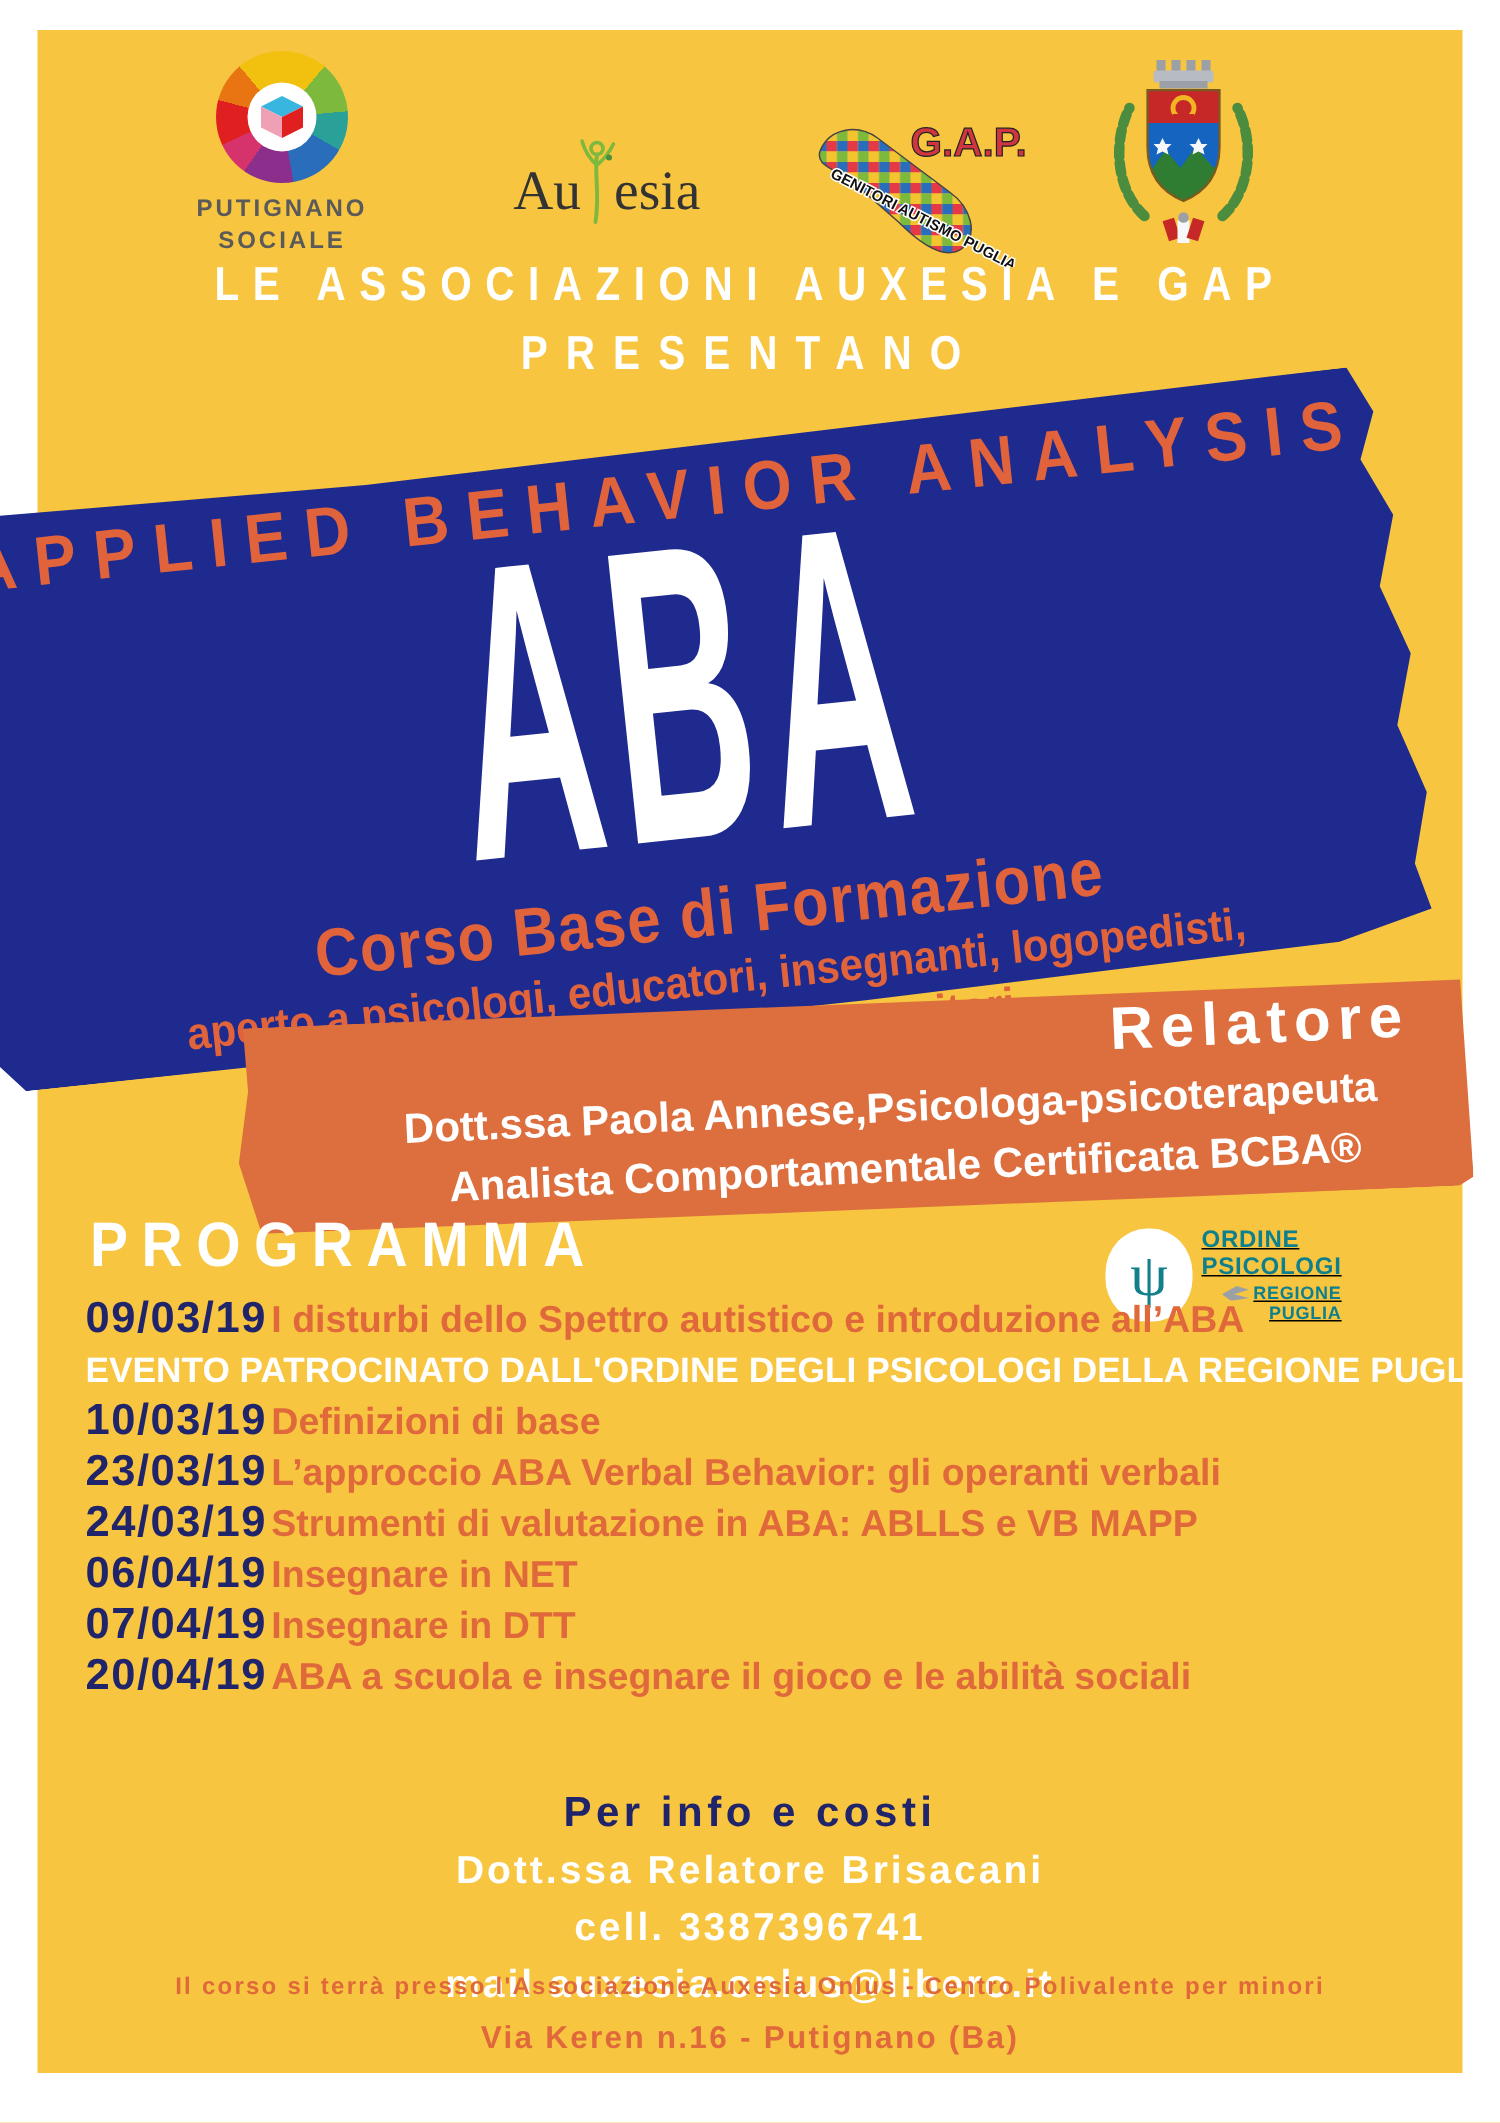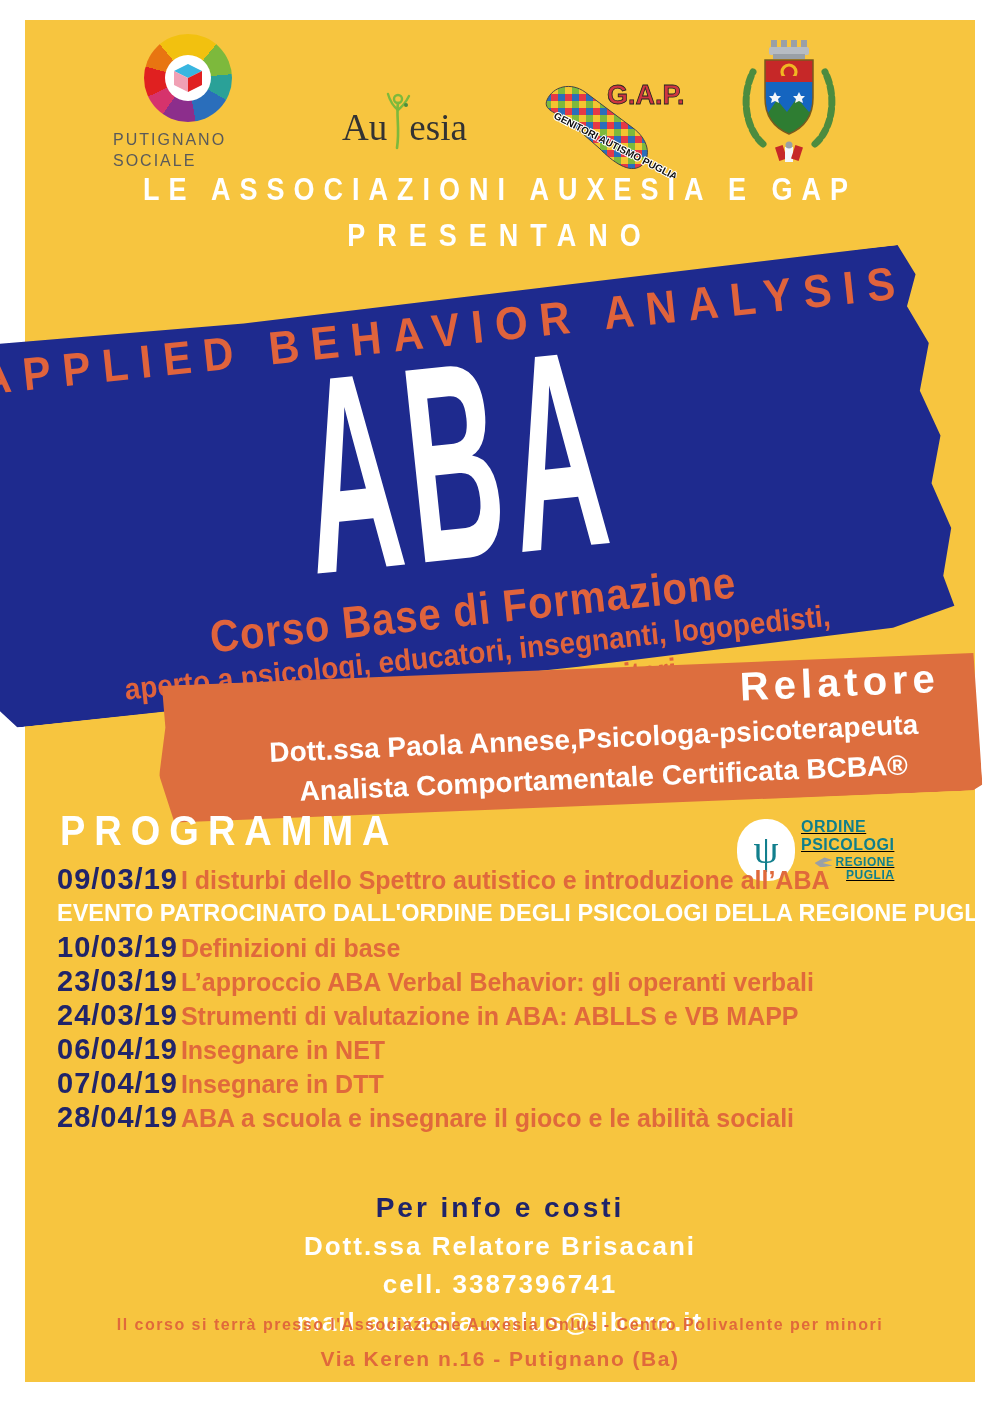--- a/index.html
+++ b/index.html
@@ -1,21 +1,21 @@
 <!DOCTYPE html>
 <html><head>
 <meta charset="utf-8">
 <style>
   html,body{margin:0;padding:0;}
   body{font-family:"Liberation Sans",sans-serif;}
   .page{position:relative;width:1000px;height:1415px;background:#ffffff;overflow:hidden;}
   .poster{position:absolute;left:25px;top:20px;width:950px;height:1362px;background:#F7C53F;}
 
   
-  .putignano{position:absolute;left:88px;top:14px;width:150px;text-align:left;}
+  .putignano{position:absolute;left:88px;top:14px;width:150px;text-align:center;font-weight:bold;}
   .pinwheel{position:relative;width:88px;height:88px;margin:0 auto;border-radius:50%;
     background:conic-gradient(#f2c10f 0 40deg,#7db93c 40deg 85deg,#2aa198 85deg 120deg,
       #2a6ebb 120deg 170deg,#8c2e8c 170deg 215deg,#d6336c 215deg 245deg,#e02020 245deg 285deg,
       #e87511 285deg 320deg,#f2c10f 320deg 360deg);}
   .pin-core{position:absolute;left:50%;top:50%;width:46px;height:46px;margin:-23px 0 0 -23px;background:#fff;border-radius:50%;}
   .cube{position:absolute;left:50%;top:50%;width:28px;height:28px;margin:-14px 0 0 -14px;}
   .cube div{position:absolute;inset:0;}
   .cube-top{clip-path:polygon(50% 0,100% 25%,50% 50%,0 25%);background:#38b6e0;}
   .cube-left{clip-path:polygon(0 25%,50% 50%,50% 100%,0 75%);background:#f0a0b4;}
   .cube-right{clip-path:polygon(100% 25%,50% 50%,50% 100%,100% 75%);background:#e02020;}
@@ -205,21 +205,21 @@
     </div>
 
     <div class="prog-list">
         <div class="prog-row"><span class="prog-date">09/03/19</span><span class="prog-topic">I disturbi dello Spettro autistico e introduzione all’ABA</span></div>
         <div class="prog-row prog-note">EVENTO PATROCINATO DALL'ORDINE DEGLI PSICOLOGI DELLA REGIONE PUGLIA</div>
         <div class="prog-row"><span class="prog-date">10/03/19</span><span class="prog-topic">Definizioni di base</span></div>
         <div class="prog-row"><span class="prog-date">23/03/19</span><span class="prog-topic">L’approccio ABA Verbal Behavior: gli operanti verbali</span></div>
         <div class="prog-row"><span class="prog-date">24/03/19</span><span class="prog-topic">Strumenti di valutazione in ABA: ABLLS e VB MAPP</span></div>
         <div class="prog-row"><span class="prog-date">06/04/19</span><span class="prog-topic">Insegnare in NET</span></div>
         <div class="prog-row"><span class="prog-date">07/04/19</span><span class="prog-topic">Insegnare in DTT</span></div>
-        <div class="prog-row"><span class="prog-date">28/04/19</span><span class="prog-topic">ABA a scuola e insegnare il gioco e le abilità sociali</span></div>
+        <div class="prog-row"><span class="prog-date">20/04/19</span><span class="prog-topic">ABA a scuola e insegnare il gioco e le abilità sociali</span></div>
       </div>
 
     <div class="info">
       <div class="info-t">Per info e costi</div>
       <div class="info-l">Dott.ssa Relatore Brisacani</div>
       <div class="info-l">cell. 3387396741</div>
       <div class="info-l">mail auxesia.onlus@libero.it</div>
     </div>
 
     <div class="venue">

